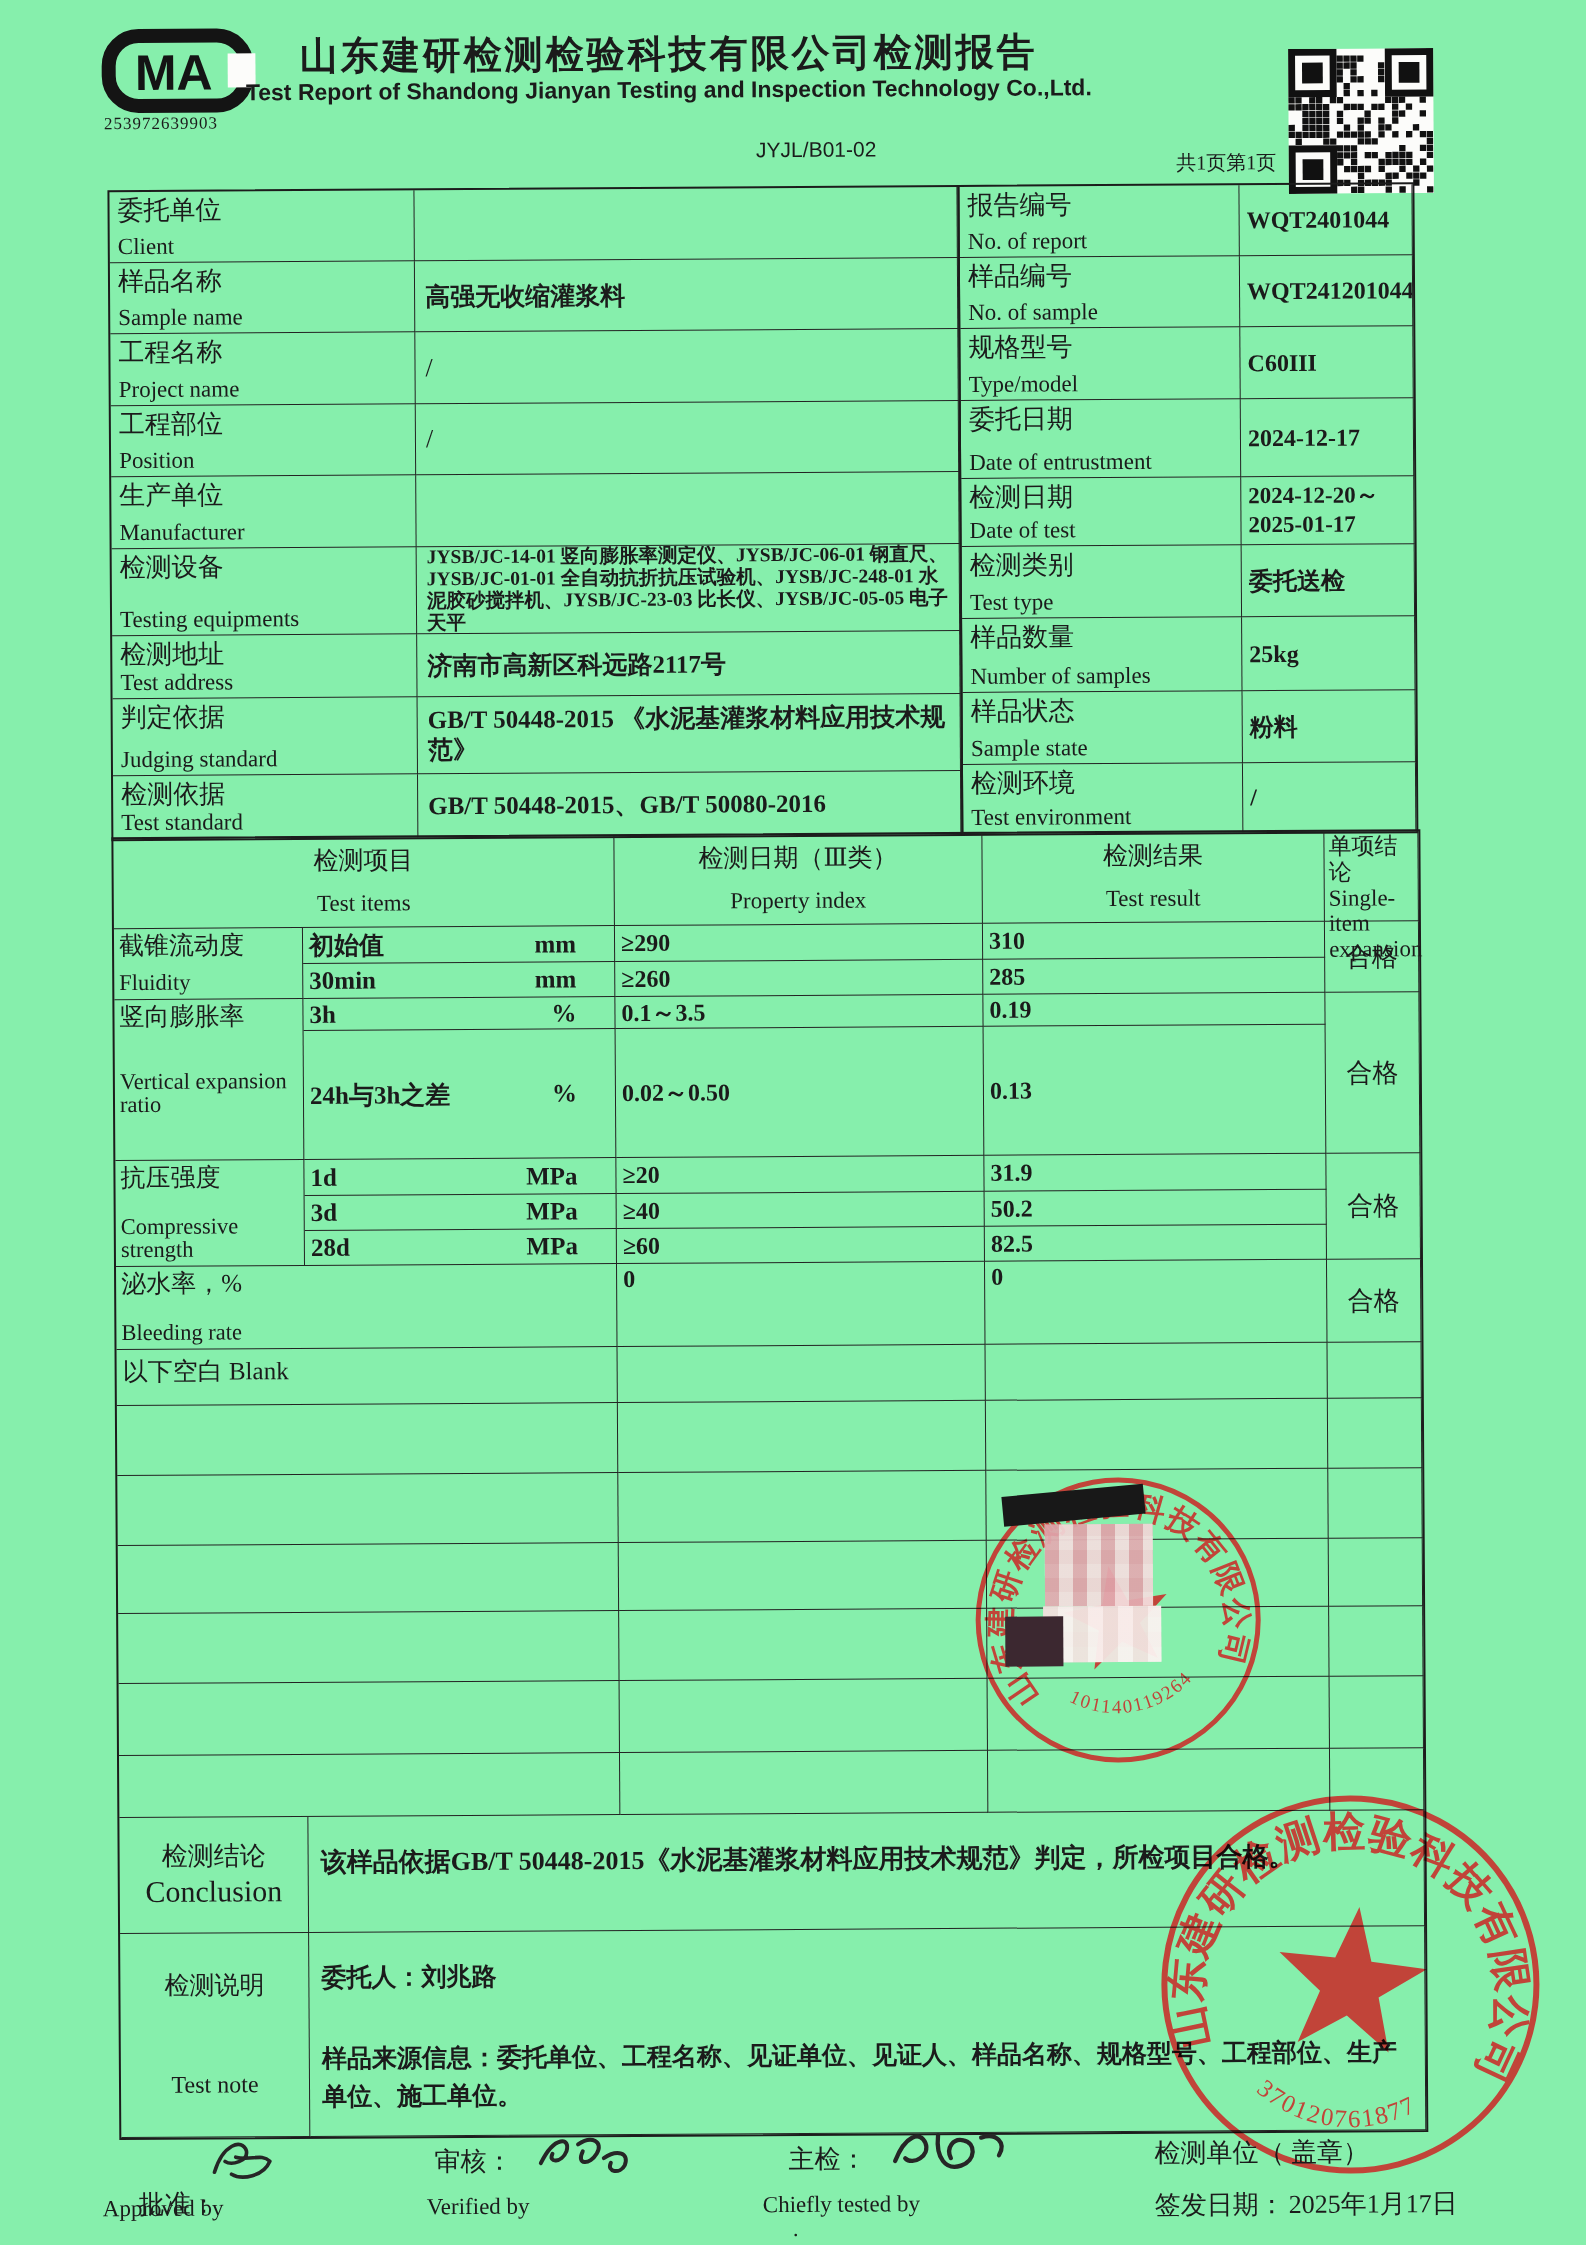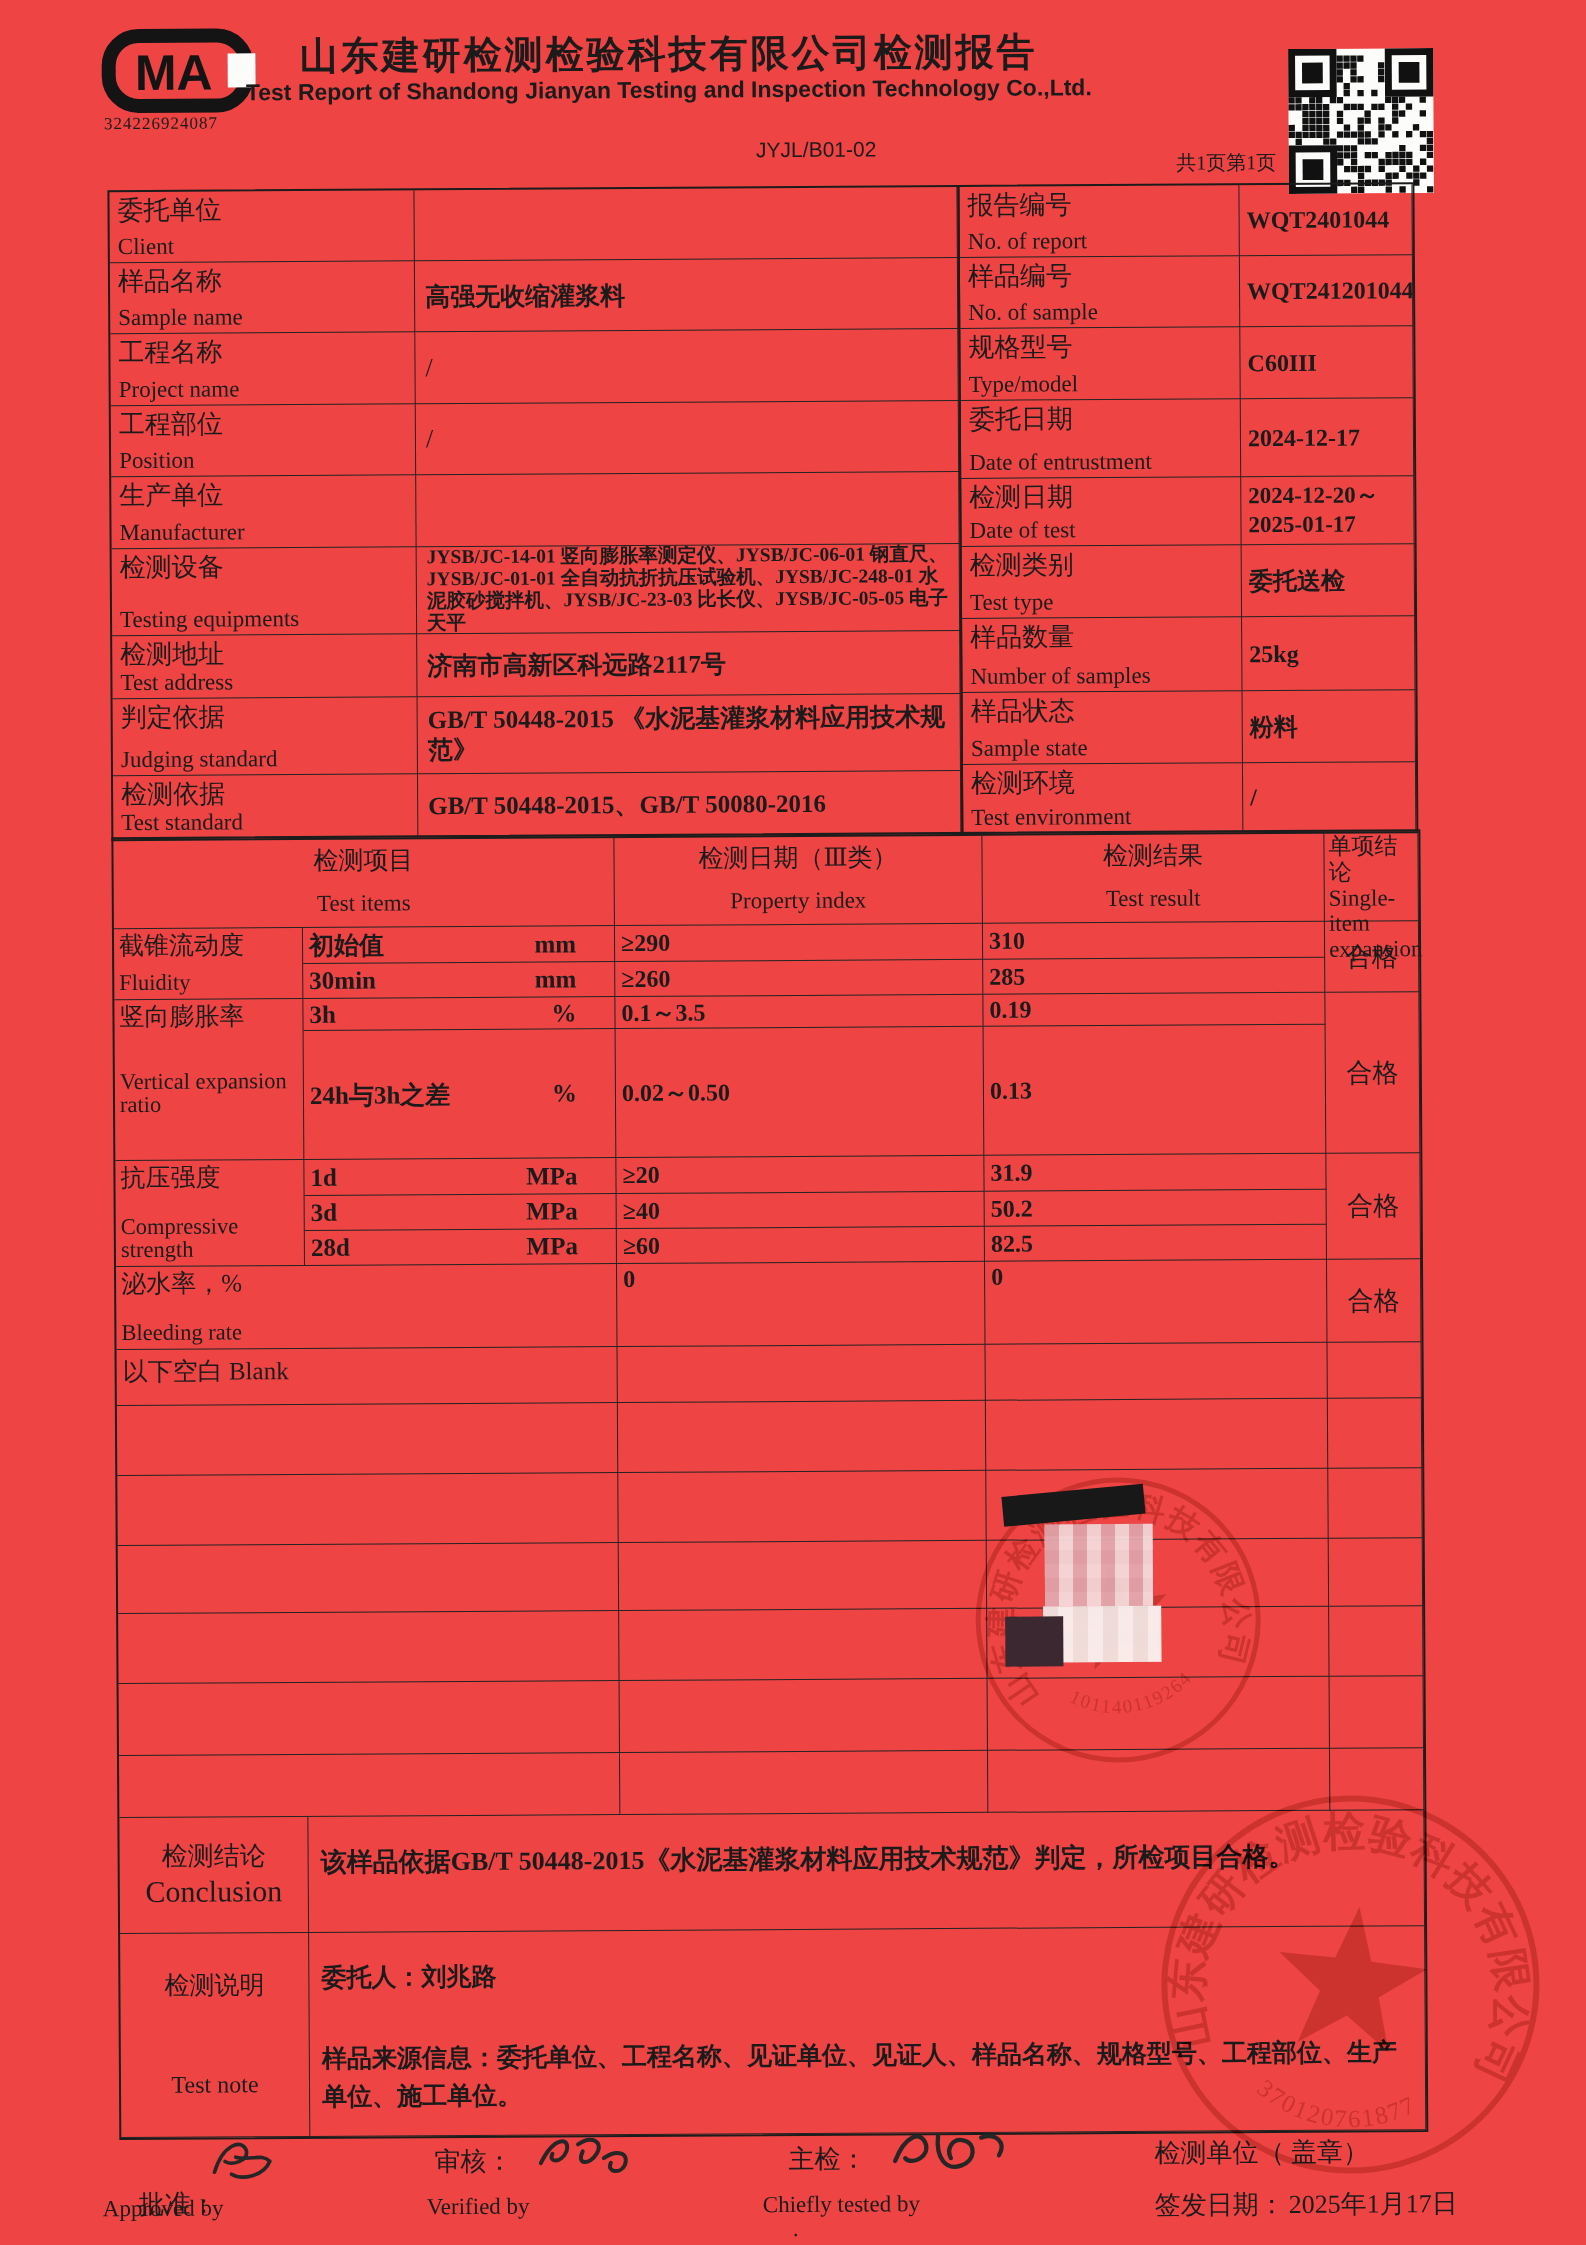--- a/index.html
+++ b/index.html
@@ -1,16 +1,16 @@
 <!DOCTYPE html>
 <html><head>
 <meta charset="utf-8">
 <style>
   html,body{margin:0;padding:0;background:#e8e8e8;}
-  .page{position:relative;width:1586px;height:2245px;background:#ef4444;overflow:hidden;
+  .page{position:relative;width:1586px;height:2245px;background:#86efac;overflow:hidden;
         font-family:"Liberation Serif","DejaVu Serif",serif;color:#1b1b1b;}
   .content{position:absolute;inset:0;transform:rotate(-0.35deg);transform-origin:790px 1100px;}
   .abs{position:absolute;}
   .sans{font-family:"Liberation Sans","DejaVu Sans",sans-serif;}
   
   .title-cn{left:250px;top:28px;width:850px;text-align:center;font-size:38px;font-weight:bold;letter-spacing:3px;}
   .title-en{left:240px;top:76px;width:870px;text-align:center;font-size:23px;font-weight:bold;}
   .form-code{left:672px;top:138px;width:300px;text-align:center;font-size:21px;}
   .page-info{left:1182px;top:152px;font-size:20px;}
   .cma-num{left:110px;top:110px;font-size:17px;letter-spacing:1px;}
@@ -52,21 +52,21 @@
 <body>
 
 <div class="page">
 <div class="content">
 
   <svg class="abs" style="left:106px;top:24px;" width="156" height="86" viewBox="0 0 156 86">
     <rect x="9" y="8" width="138" height="70" rx="30" fill="none" stroke="#141414" stroke-width="14"></rect>
     <rect x="128" y="26" width="28" height="34" fill="#fcfcfa"></rect>
     <text x="74" y="62" text-anchor="middle" font-family="Liberation Sans,sans-serif" font-size="50" font-weight="bold" fill="#141414">MA</text>
   </svg>
-  <div class="abs cma-num">324226924087</div>
+  <div class="abs cma-num">253972639903</div>
 
   <div class="abs title-cn sans">山东建研检测检验科技有限公司检测报告</div>
   <div class="abs title-en sans">Test Report of Shandong Jianyan Testing and Inspection Technology Co.,Ltd.</div>
   <div class="abs form-code sans">JYJL/B01-02</div>
   <div class="abs page-info">共1页第1页</div>
 
   <svg class="abs" style="left:1292px;top:52px;" width="150" height="145" viewBox="0 0 147 147">
     <rect x="0" y="0" width="147" height="147" fill="#fcfcfa"></rect>
     <g id="qr-modules" fill="#111">
           <rect x="49" y="7" width="6.4" height="6.4"></rect>

